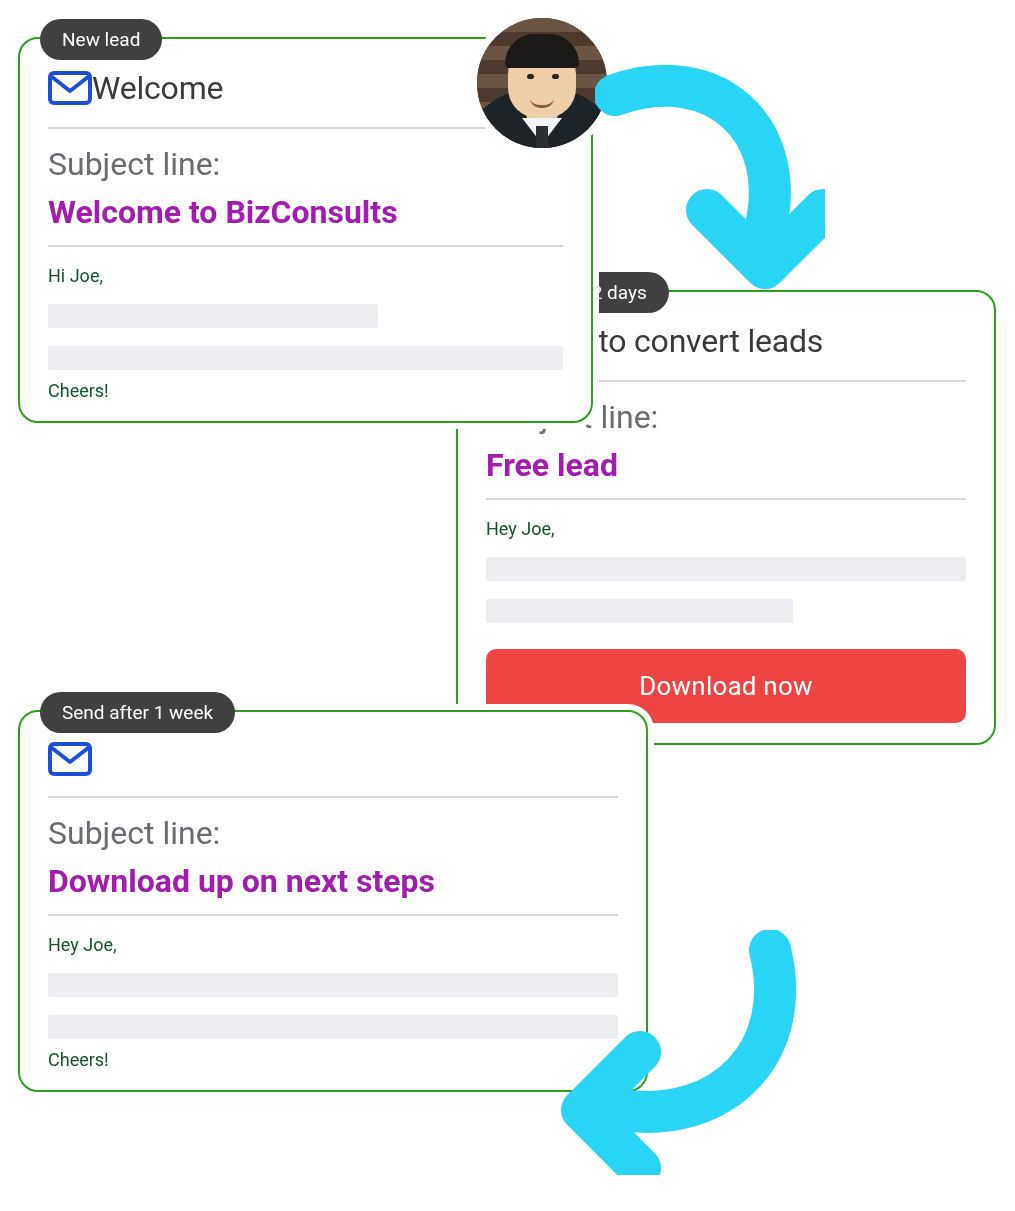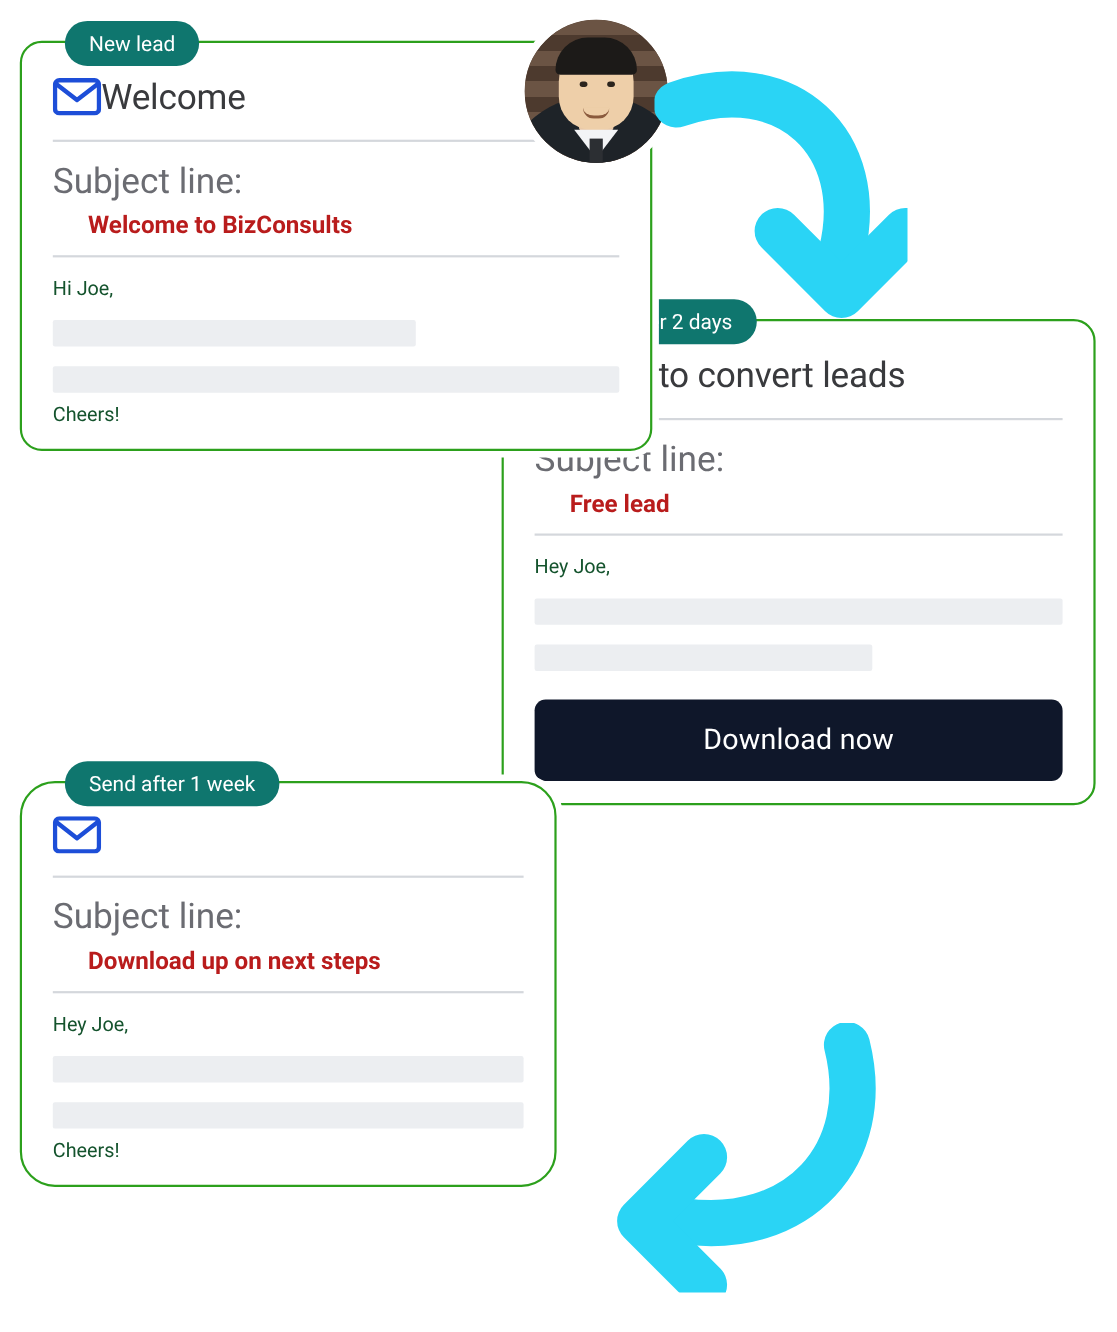--- a/index.html
+++ b/index.html
@@ -43,46 +43,45 @@
     border: none;
     border-top: 2px solid #d4d7dc;
     margin: 8px 0 16px;
   }
   .card .rule.tight { margin: 14px 0 18px; }
   .card .subject-label {
     font-size: 32px;
     color: #6b6c72;
   }
   .card .subject {
-    font-size: 22px;
+    font-size: 32px;
     font-weight: 700;
-    color: #b91c1c;
+    color: #a21caf;
     margin-top: 10px;
-    margin-left: 32px;
   }
   .card .greet, .card .signoff {
     font-size: 18px;
     color: #14532d;
   }
   .card .ph {
     height: 24px;
     background: #eceef1;
     border-radius: 2px;
     margin-top: 18px;
   }
   .card .ph.short { width: 64%; }
   .card .ph.long  { width: 100%; }
   .card .signoff { margin-top: 10px; }
 
   
   .badge {
     position: absolute;
     top: -20px;
-    left: 39px;
-    background: #0f766e;
+    left: 20px;
+    background: #404040;
     color: #ffffff;
     font-size: 19px;
     line-height: 1;
     padding: 11px 22px;
     border-radius: 999px;
     white-space: nowrap;
     text-align: center;
   }
 
   
@@ -90,36 +89,36 @@
     width: 44px;
     height: 34px;
     flex: 0 0 auto;
   }
   .mail-icon svg { display:block; }
 
   
   .cta {
     display: block;
     width: 100%;
-    background: #0f172a;
+    background: #ef4444;
     color: #ffffff;
     border: none;
     border-radius: 10px;
     font-size: 26px;
     padding: 22px 0;
     margin-top: 26px;
     letter-spacing: 0.2px;
     cursor: pointer;
     font-family: inherit;
   }
 
   
   .card1 { left: 18px;  top: 37px;  width: 575px; }
   .card2 { left: 456px; top: 290px; width: 540px; }
-  .card3 { left: 18px;  top: 710px; width: 488px; border-radius: 32px; }
+  .card3 { left: 18px;  top: 710px; width: 630px; }
 
   
   .avatar {
     position: absolute;
     left: 470px;
     top: 11px;
     width: 144px;
     height: 144px;
     border-radius: 50%;
     border: 7px solid #ffffff;

